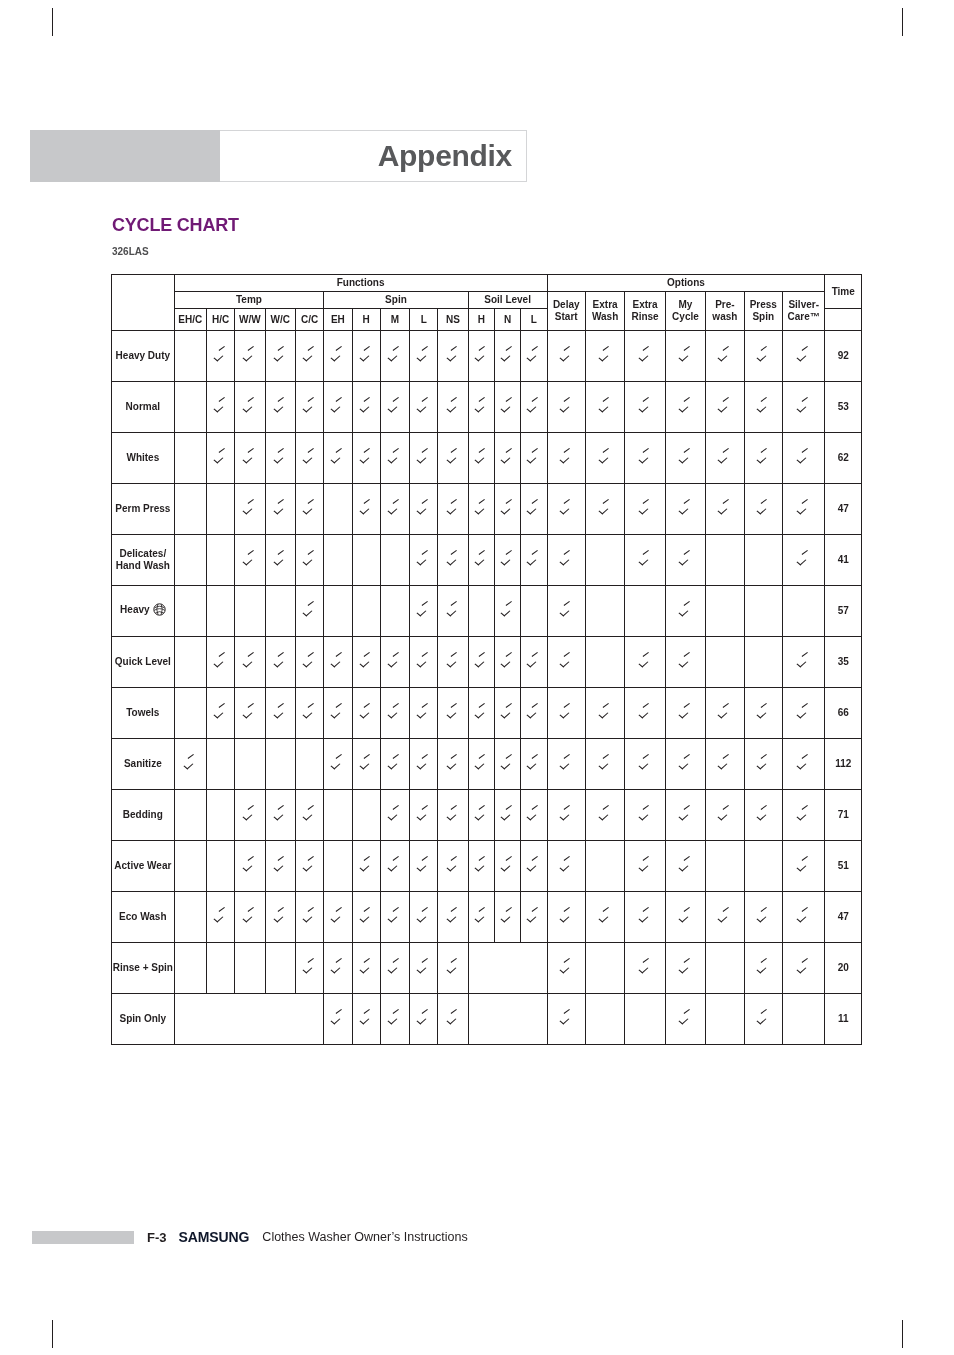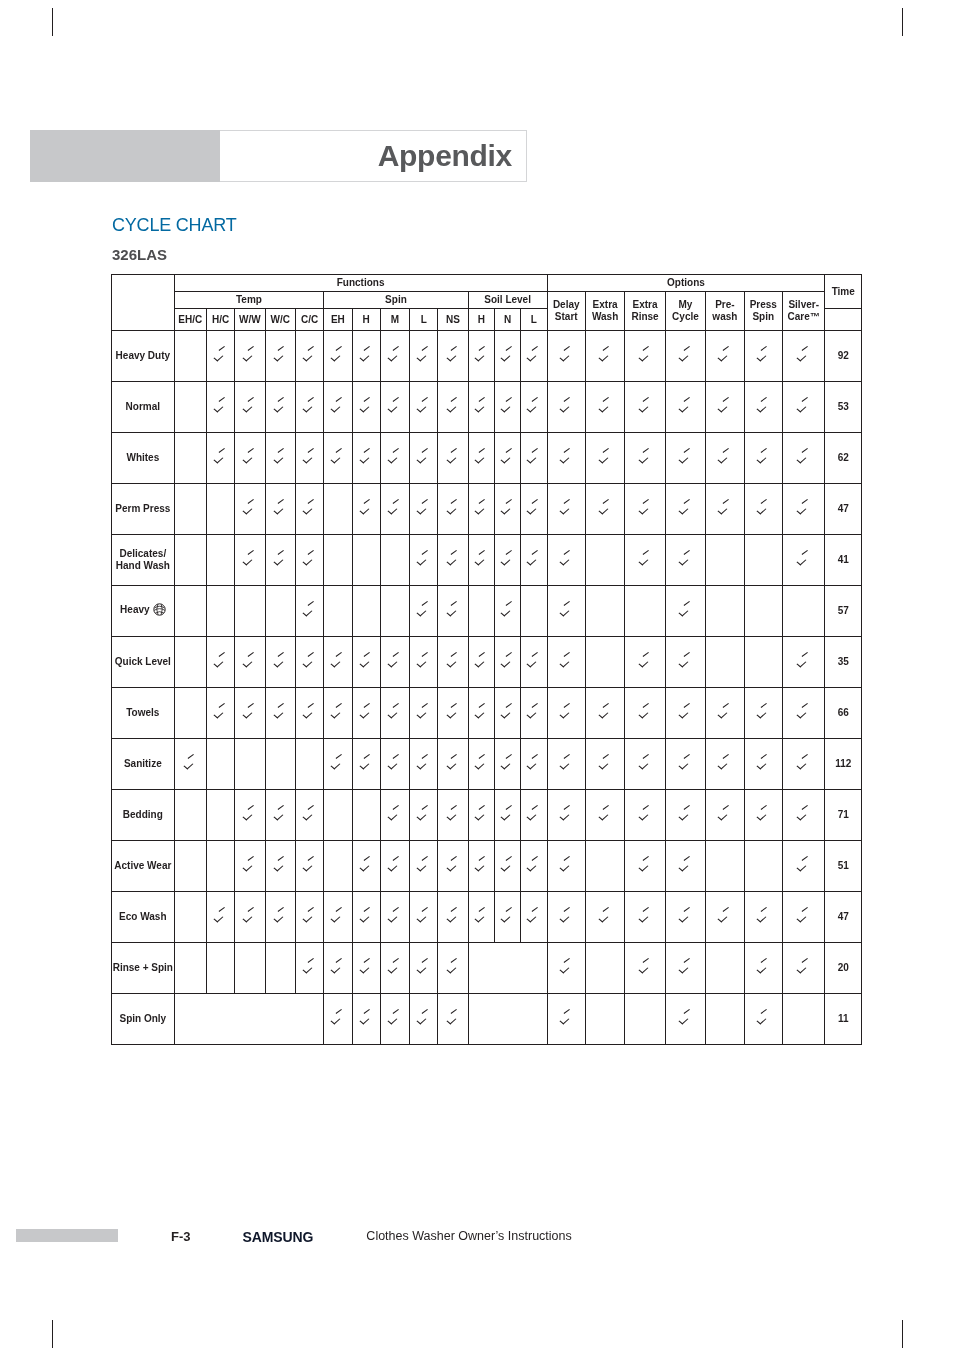--- a/index.html
+++ b/index.html
@@ -56,29 +56,29 @@
     color: #58595b;
     letter-spacing: -0.3px;
   }
 
   
   .section-title {
     position: absolute;
     left: 112px;
     top: 215px;
     font-size: 18px;
-    font-weight: normal;
+    font-weight: bold;
     letter-spacing: -0.2px;
-    color: #0369a1;
+    color: #701a75;
   }
   .model-title {
     position: absolute;
     left: 112px;
     top: 246px;
-    font-size: 15px;
+    font-size: 10px;
     font-weight: bold;
     color: #4d4d4f;
   }
 
   
   .chart-wrap {
     position: absolute;
     left: 111px;
     top: 274px;
     width: 751px;
@@ -148,24 +148,24 @@
 
   .wool-icon {
     display: inline-block;
     vertical-align: -3px;
     margin-left: 3px;
   }
 
   
   .page-footer {
     position: absolute;
-    left: 16px;
+    left: 32px;
     top: 1229px;
     display: flex;
-    gap: 40px;
+    align-items: center;
   }
   .footer-swatch {
     width: 102px;
     height: 13px;
     background: #c7c8ca;
   }
   .footer-page {
     margin-left: 13px;
     font-size: 13px;
     font-weight: bold;

